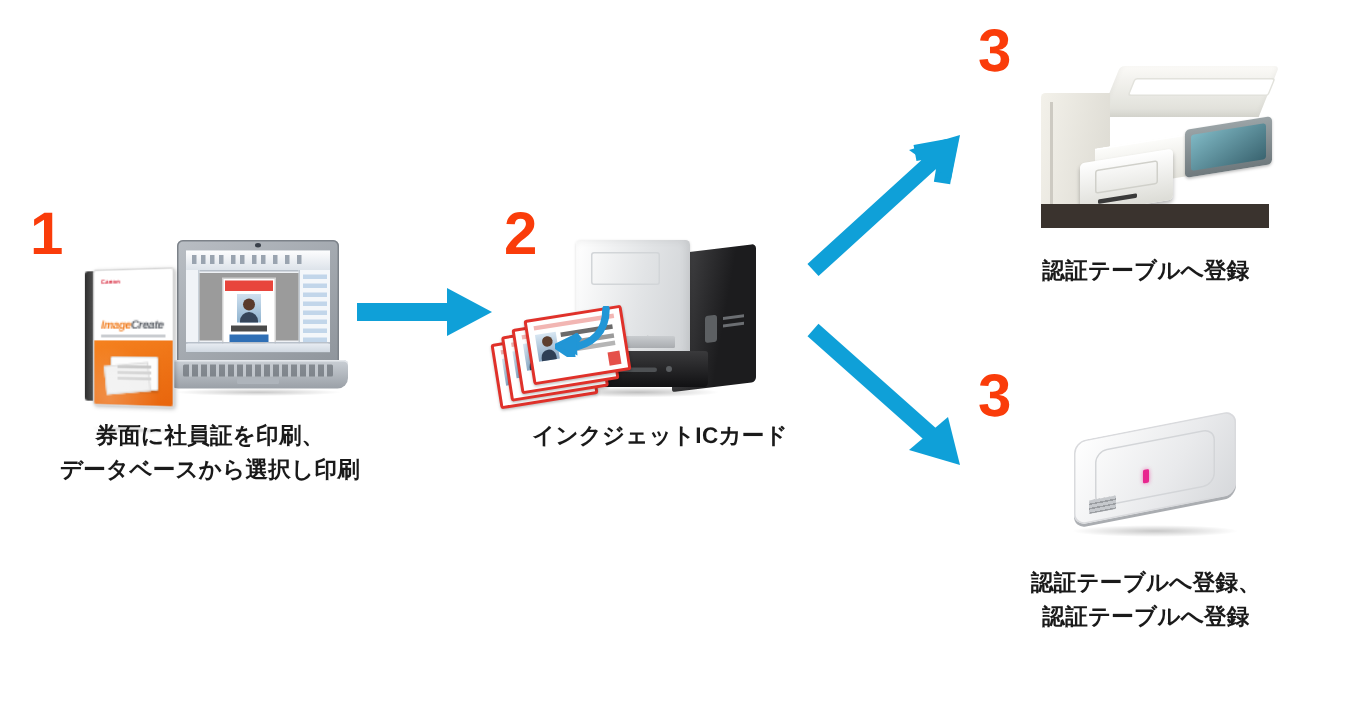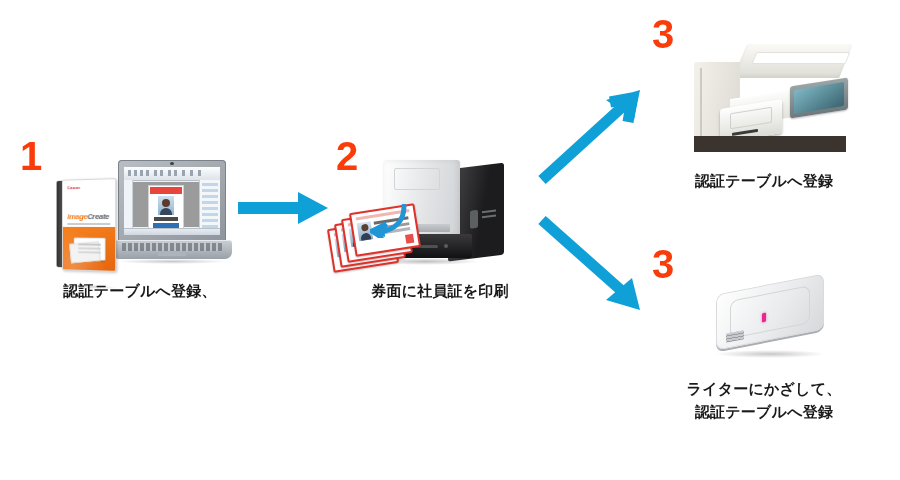--- a/index.html
+++ b/index.html
@@ -431,29 +431,30 @@
     <div class="rd-front"></div>
     <div class="rd-top">
         <i></i>
       </div>
     <div class="rd-led"></div>
     <div class="rd-vent"></div>
     <div class="rshadow"></div>
   </div>
 
   <div class="caption" id="cap1">
-    <div>認証テーブルへ登録、</div>
+    <div>券面に社員証を印刷、</div>
+    <div>データベースから選択し印刷</div>
   </div>
 
   <div class="caption" id="cap2">
-    <div>券面に社員証を印刷</div>
+    <div>インクジェットICカード</div>
   </div>
 
   <div class="caption" id="cap3a">
     <div>認証テーブルへ登録</div>
   </div>
 
   <div class="caption" id="cap3b">
-    <div>ライターにかざして、</div>
+    <div>認証テーブルへ登録、</div>
     <div>認証テーブルへ登録</div>
   </div>
 
 </div>
 
 </body></html>

